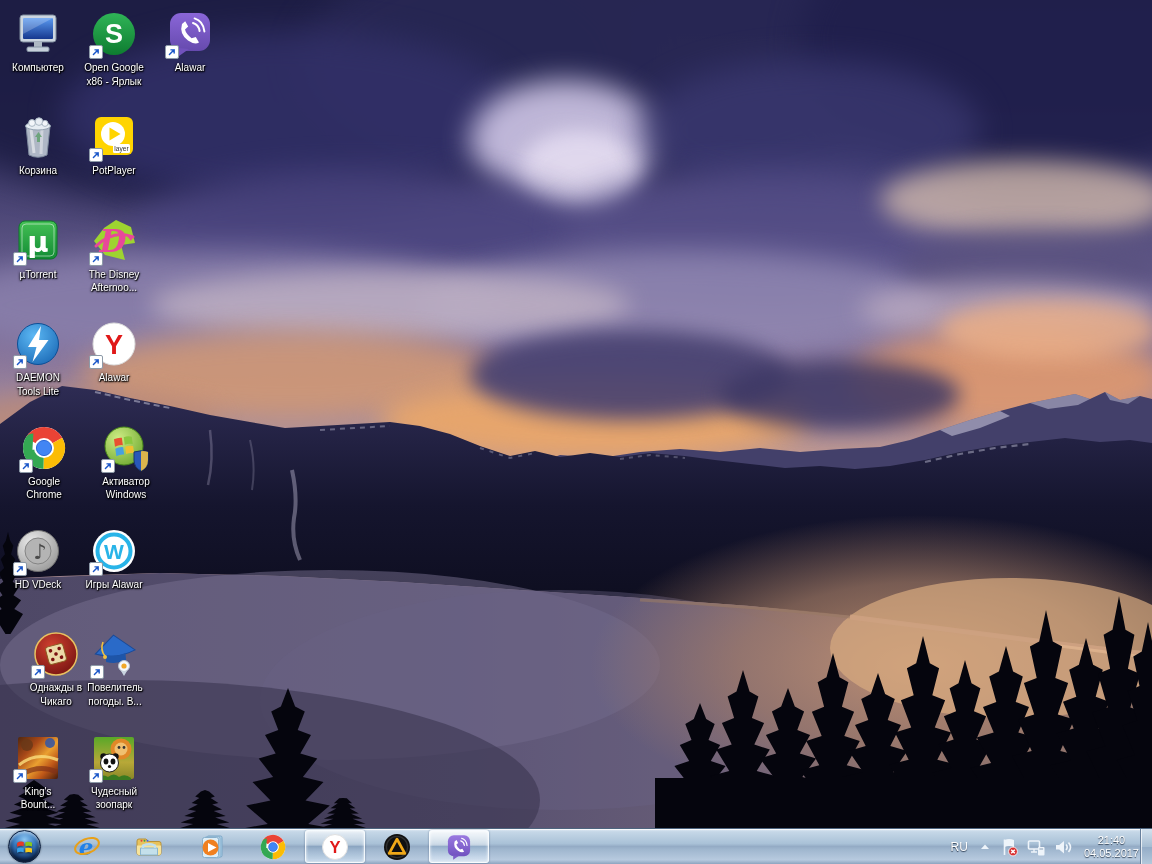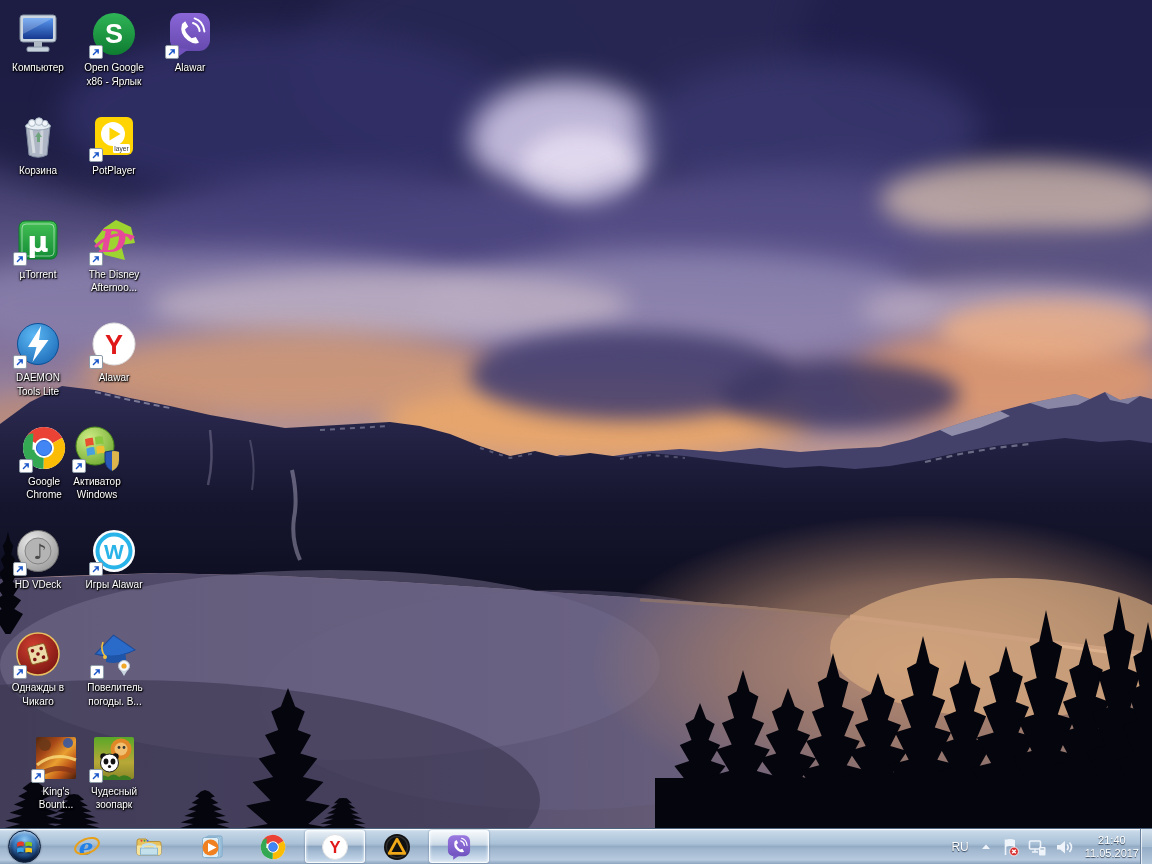--- a/index.html
+++ b/index.html
@@ -337,21 +337,21 @@
             </svg>
             <span class="badge">
               <svg viewBox="0 0 14 14">
                 <path d="M4 10 L9.5 4.5 M9.5 4.5 H5.8 M9.5 4.5 V8.2" stroke="#1a56c8" stroke-width="1.7" fill="none" stroke-linecap="round" stroke-linejoin="round"></path>
               </svg>
             </span>
           </div>
           <div class="dlabel">Google
 Chrome</div>
         </div>
-        <div class="dicon" style="left: 59px; top: 423.6px;">
+        <div class="dicon" style="left: 88px; top: 423.6px;">
           <div class="art">
             <svg viewBox="0 0 48 48">
               <defs>
                 <radialGradient id="acg" cx="0.35" cy="0.3" r="0.95">
                   <stop offset="0" stop-color="#cdec84"></stop>
                   <stop offset="1" stop-color="#5f9e22"></stop>
                 </radialGradient>
               </defs>
               <circle cx="22" cy="22" r="19" fill="url(#acg)" stroke="#4a8a1a"></circle>
               <g transform="rotate(-8 22 22)">
@@ -401,21 +401,21 @@
               <text x="24" y="31.5" font-size="21" font-weight="bold" fill="#28b4e8" text-anchor="middle" font-family="Liberation Sans,sans-serif">W</text>
             </svg>
             <span class="badge">
               <svg viewBox="0 0 14 14">
                 <path d="M4 10 L9.5 4.5 M9.5 4.5 H5.8 M9.5 4.5 V8.2" stroke="#1a56c8" stroke-width="1.7" fill="none" stroke-linecap="round" stroke-linejoin="round"></path>
               </svg>
             </span>
           </div>
           <div class="dlabel">Игры Alawar</div>
         </div>
-        <div class="dicon" style="left: 0px; top: 630.4px;">
+        <div class="dicon" style="left: 18px; top: 630.4px;">
           <div class="art">
             <svg viewBox="0 0 48 48">
               <defs>
                 <radialGradient id="chg" cx="0.4" cy="0.32" r="0.9">
                   <stop offset="0" stop-color="#d04030"></stop>
                   <stop offset="1" stop-color="#660b0b"></stop>
                 </radialGradient>
               </defs>
               <circle cx="24" cy="24" r="21" fill="url(#chg)" stroke="#e8c060" stroke-width="1.5"></circle>
               <g transform="rotate(-15 24 24)">
@@ -451,21 +451,21 @@
             </svg>
             <span class="badge">
               <svg viewBox="0 0 14 14">
                 <path d="M4 10 L9.5 4.5 M9.5 4.5 H5.8 M9.5 4.5 V8.2" stroke="#1a56c8" stroke-width="1.7" fill="none" stroke-linecap="round" stroke-linejoin="round"></path>
               </svg>
             </span>
           </div>
           <div class="dlabel">Повелитель
 погоды. В...</div>
         </div>
-        <div class="dicon" style="left: 0px; top: 733.8px; margin-left: 18px;">
+        <div class="dicon" style="left: 0px; top: 733.8px;">
           <div class="art">
             <svg viewBox="0 0 48 48">
               <defs>
                 <linearGradient id="kbg" x1="0" y1="0" x2="1" y2="1">
                   <stop offset="0" stop-color="#50280f"></stop>
                   <stop offset="0.3" stop-color="#a84818"></stop>
                   <stop offset="0.55" stop-color="#eaa030"></stop>
                   <stop offset="0.75" stop-color="#c05818"></stop>
                   <stop offset="1" stop-color="#471d0c"></stop>
                 </linearGradient>
@@ -637,18 +637,18 @@
       </span>
       <span class="tray-ic">
         <svg viewBox="0 0 20 20">
           <path d="M3 8 v4.5 h3.2 L11 16.5 V4 L6.2 8 Z" fill="#eef4fa"></path>
           <path d="M13 7.5 q2.4 2.6 0 5.6" stroke="#eef4fa" stroke-width="1.6" fill="none"></path>
           <path d="M15.5 5.5 q4 4.6 0 9.6" stroke="#eef4fa" stroke-width="1.6" fill="none"></path>
         </svg>
       </span>
       <div id="clock">
         <div>21:40</div>
-        <div>11.05.2017</div>
+        <div>04.05.2017</div>
       </div>
     </div>
     <div id="show-desktop"></div>
   </div>
 </div>
 
 </body></html>

